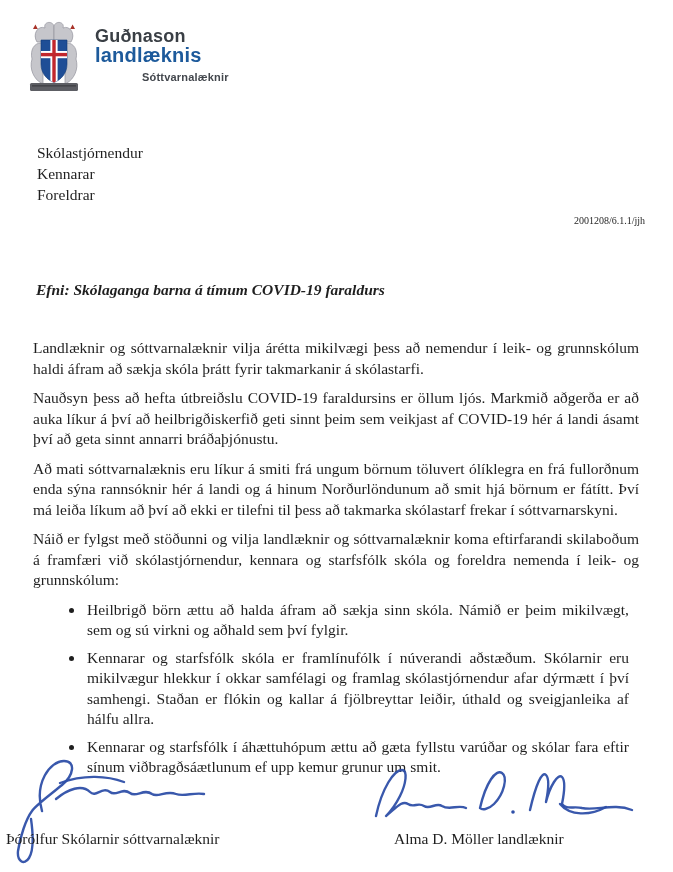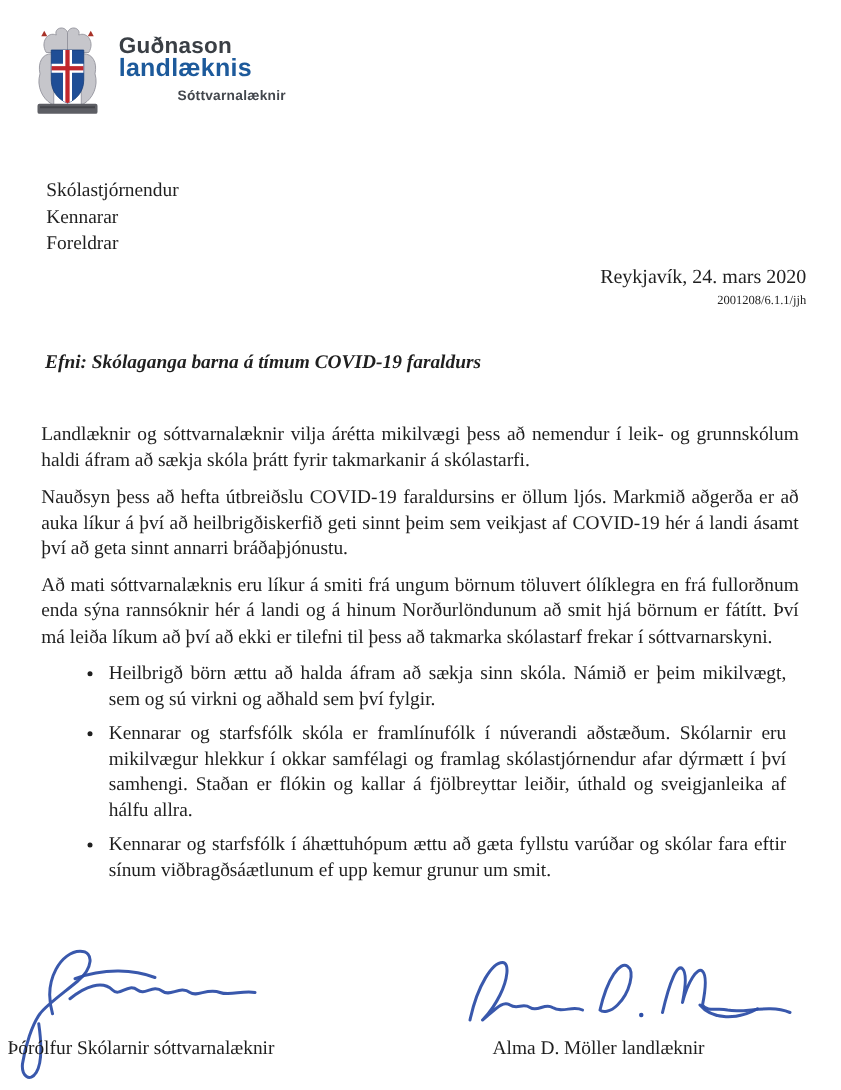--- a/index.html
+++ b/index.html
@@ -81,30 +81,30 @@
     </div>
   </header>
 
   <div class="recipients">
     <div>Skólastjórnendur</div>
     <div>Kennarar</div>
     <div>Foreldrar</div>
   </div>
 
   <div class="dateline">
-    <div class="place-date">Reykjavík, 24. mars 2020</div>
     <div class="reference">2001208/6.1.1/jjh</div>
   </div>
 
   <div class="subject">Efni: Skólaganga barna á tímum COVID-19 faraldurs</div>
 
   <div class="body">
     <p>Landlæknir og sóttvarnalæknir vilja árétta mikilvægi þess að nemendur í leik- og grunnskólum haldi áfram að sækja skóla þrátt fyrir takmarkanir á skólastarfi.</p>
     <p>Nauðsyn þess að hefta útbreiðslu COVID-19 faraldursins er öllum ljós. Markmið aðgerða er að auka líkur á því að heilbrigðiskerfið geti sinnt þeim sem veikjast af COVID-19 hér á landi ásamt því að geta sinnt annarri bráðaþjónustu.</p>
     <p>Að mati sóttvarnalæknis eru líkur á smiti frá ungum börnum töluvert ólíklegra en frá fullorðnum enda sýna rannsóknir hér á landi og á hinum Norðurlöndunum að smit hjá börnum er fátítt. Því má leiða líkum að því að ekki er tilefni til þess að takmarka skólastarf frekar í sóttvarnarskyni.</p>
+    <p>Náið er fylgst með stöðunni og vilja landlæknir og sóttvarnalæknir koma eftirfarandi skilaboðum á framfæri við skólastjórnendur, kennara og starfsfólk skóla og foreldra nemenda í leik- og grunnskólum:</p>
     <ul class="bullets">
       <li>Heilbrigð börn ættu að halda áfram að sækja sinn skóla. Námið er þeim mikilvægt, sem og sú virkni og aðhald sem því fylgir.</li>
       <li>Kennarar og starfsfólk skóla er framlínufólk í núverandi aðstæðum. Skólarnir eru mikilvægur hlekkur í okkar samfélagi og framlag skólastjórnendur afar dýrmætt í því samhengi. Staðan er flókin og kallar á fjölbreyttar leiðir, úthald og sveigjanleika af hálfu allra.</li>
       <li>Kennarar og starfsfólk í áhættuhópum ættu að gæta fyllstu varúðar og skólar fara eftir sínum viðbragðsáætlunum ef upp kemur grunur um smit.</li>
     </ul>
   </div>
 
   <svg class="sig-svg sig-left-svg" width="240" height="118" viewBox="0 0 240 118" aria-hidden="true">
     <path class="sig-stroke" d="M44,58 C36,30 52,8 66,8 C78,8 76,22 64,32 C52,42 38,52 34,58 C28,66 22,84 20,98 C19,108 26,113 31,105 C36,97 35,80 33,66"></path>
     <path class="sig-stroke" d="M58,46 C70,36 84,31 92,39 C98,45 104,33 112,39 C118,44 124,34 132,40 C138,45 146,35 154,41 C160,45 168,37 178,41 C186,44 196,39 206,41"></path>

